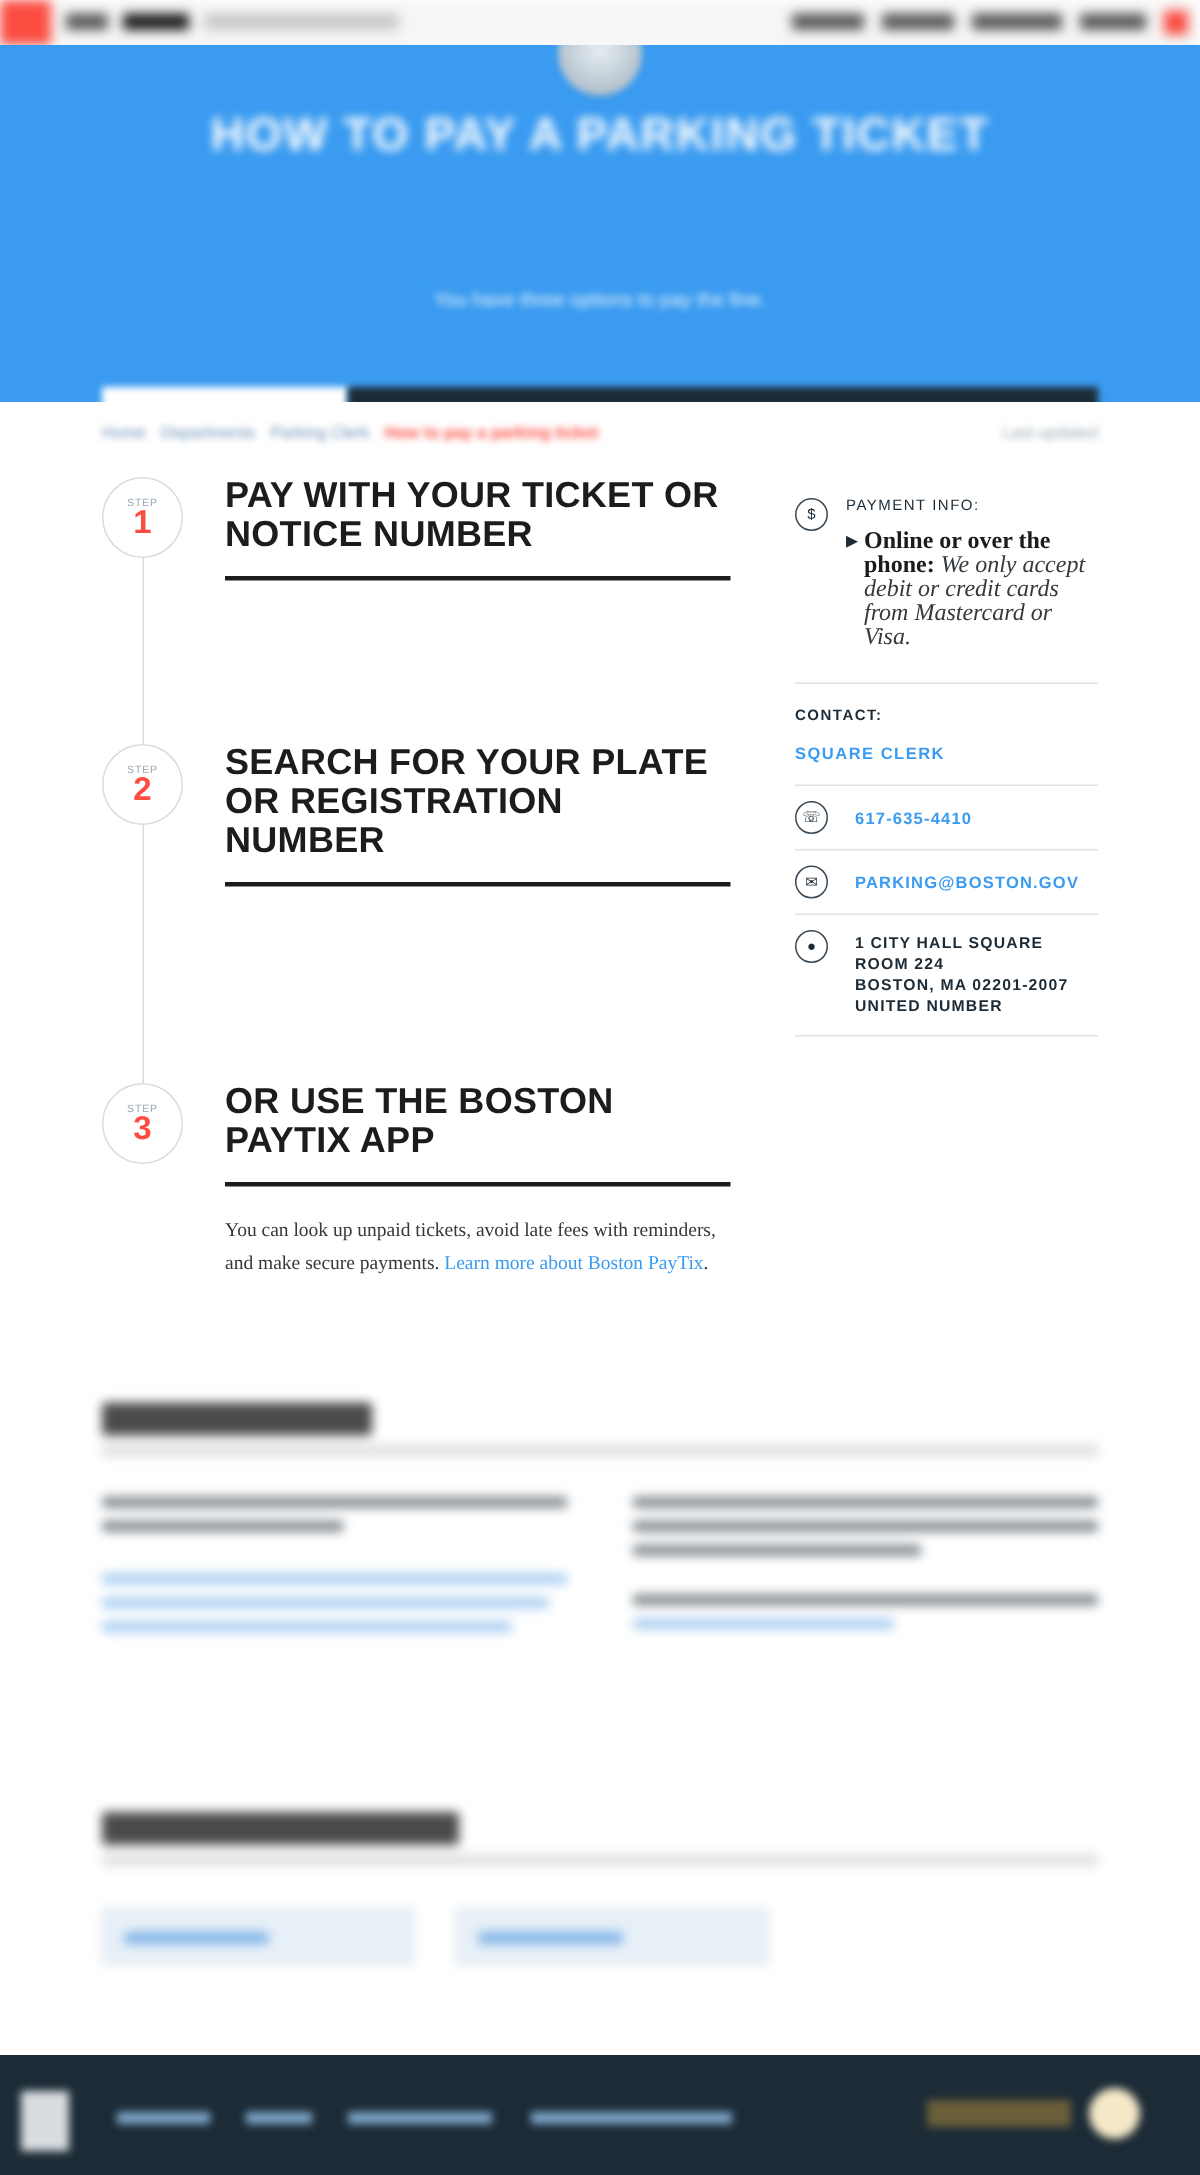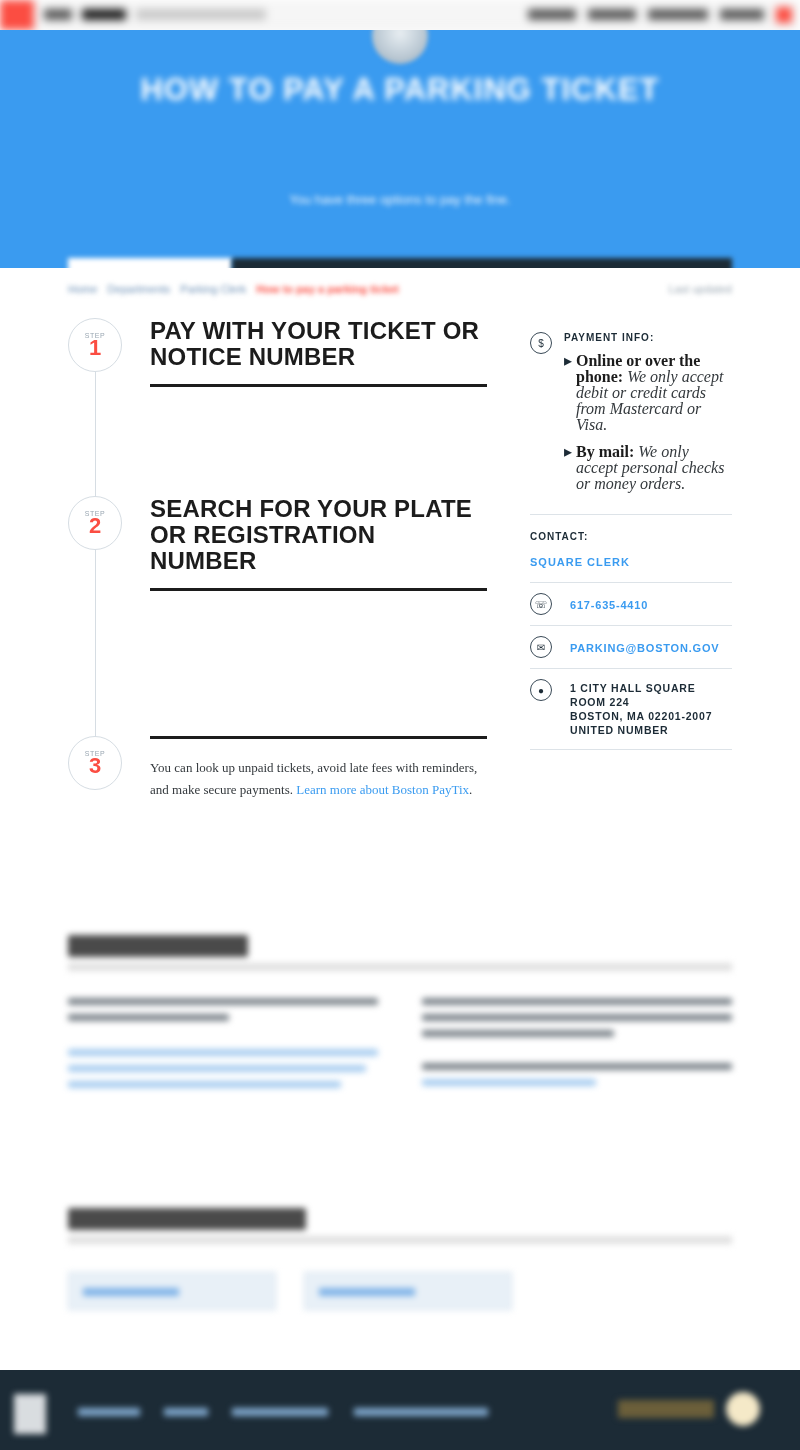--- a/index.html
+++ b/index.html
@@ -102,21 +102,21 @@
   
   .sidebar { position: absolute; left: 530px; top: 14px; width: 202px; }
   .side-block { position: relative; padding-left: 34px; }
   .side-icon {
     position: absolute; left: 0; top: 0;
     width: 22px; height: 22px; border-radius: 50%;
     border: 1px solid #3a4a57; display: flex; align-items: center; justify-content: center;
     font-size: 10px; color: #1c2b36;
   }
   .side-label {
-    font-size: 10px; letter-spacing: 1px; color: #1c2b36; font-weight: bold;
+    font-size: 10px; letter-spacing: 1px; color: #1c2b36; font-weight: normal;
     text-transform: uppercase; margin-bottom: 10px;
   }
   .pay-list { list-style: none; font-family: "Liberation Serif", serif; }
   .pay-list li {
     position: relative; padding-left: 12px; margin-bottom: 11px;
     font-size: 16px; line-height: 16px; color: #34393d; font-style: italic;
   }
   .pay-list li::before {
     content: "\25B8"; position: absolute; left: 0; top: 0; color: #1c2b36; font-style: normal;
   }
@@ -223,39 +223,37 @@
         </div>
         <div class="step-h">SEARCH FOR YOUR PLATE OR REGISTRATION NUMBER</div>
         <div class="step-rule"></div>
       </div>
 
       <div class="step" style="min-height:150px">
         <div class="step-marker">
           <span class="step-word">STEP</span>
           <span class="step-num">3</span>
         </div>
+        <div class="step-h">OR USE THE BOSTON PAYTIX APP</div>
         <div class="step-rule"></div>
         <div class="step-body">
           <span>You can look up unpaid tickets, avoid late fees with reminders, and make secure payments. </span><a class="lnk" href="#">Learn more about Boston PayTix</a><span>.</span>
         </div>
       </div>
 
     </div>
 
     <div class="sidebar">
 
       <div class="side-block">
         <div class="side-icon">$</div>
         <div class="side-label">PAYMENT INFO:</div>
         <ul class="pay-list">
           <li>
             <b>Online or over the phone:</b><span> We only accept debit or credit cards from Mastercard or Visa.</span>
-          </li>
-          <li>
-            <b>By mail:</b><span> We only accept personal checks or money orders.</span>
           </li>
         </ul>
       </div>
 
       <div class="side-hr"></div>
 
       <div>
         <div class="contact-label">CONTACT:</div>
         <div class="contact-title">SQUARE CLERK</div>
 

